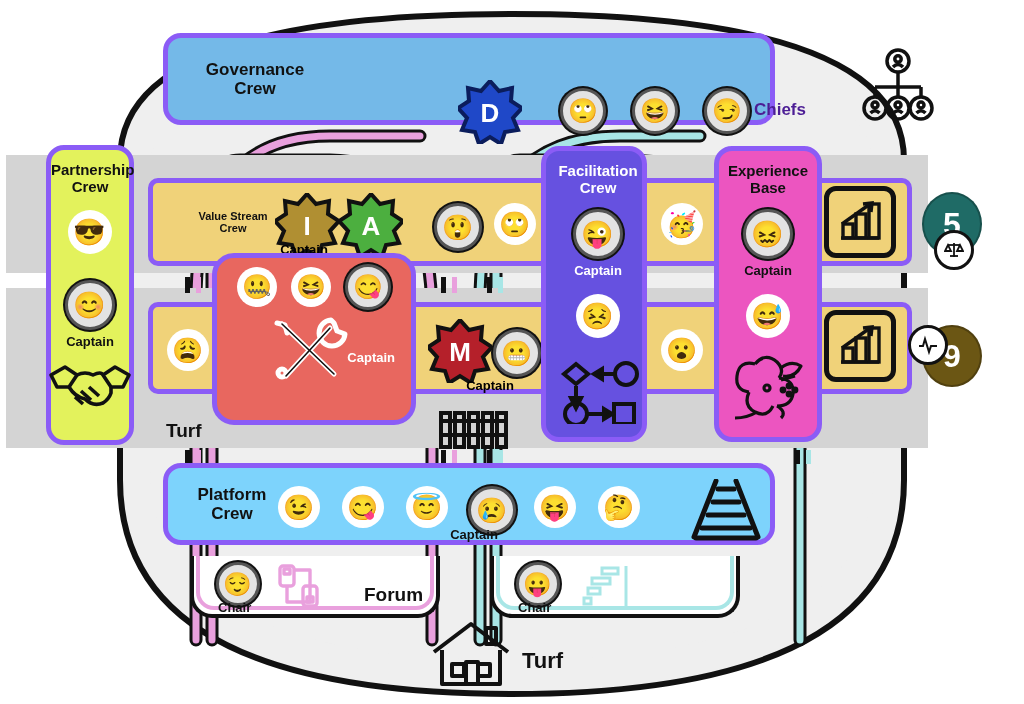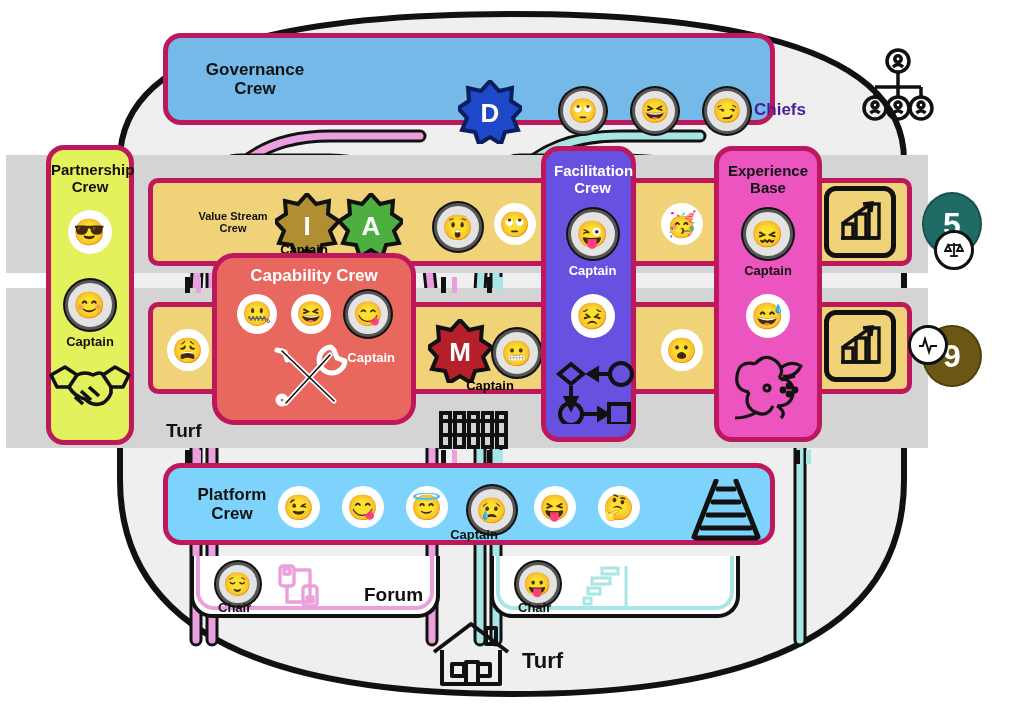--- a/index.html
+++ b/index.html
@@ -15,21 +15,21 @@
   }
   .abs{position:absolute;}
   .turf-band{
     position:absolute;
     background:#d4d4d4;
     box-sizing:border-box;
   }
   .crew-box{
     position:absolute;
     box-sizing:border-box;
-    border:5px solid #be185d;
+    border:5px solid #8b5cf6;
     border-radius:18px;
     display:flex;
     align-items:center;
   }
   .crew-title{
     font-weight:bold;
     line-height:1.12;
     text-align:center;
     white-space:pre-line;
   }
@@ -277,21 +277,20 @@
         <path d="M30 18 q8 -4 16 0 q8 -4 10 0"></path>
         <path d="M22 30 q6 10 16 12 q8 8 18 4 q6 -4 8 -10 l0 -6"></path>
         <path d="M28 40 l8 7"></path>
           <path d="M34 34 l10 9"></path>
           <path d="M42 30 l10 9"></path>
       </g>
     </svg>
   </div>
 
   <div class="crew-box" style="left:212px;top:253px;width:204px;height:172px;background:#e8675f;border-radius:22px;flex-direction:column;">
-    <div class="crew-title" style="margin-top:8px;font-size:17px;color:#fff;width:100%;">Capability Crew</div>
     <div style="display:flex;gap:14px;margin-top:6px;align-items:center;">
       <div class="emoji" style="width:40px;height:40px;font-size:24px;">
           <span>🤐</span>
         </div>
       <div class="emoji" style="width:40px;height:40px;font-size:24px;">
           <span>😆</span>
         </div>
       <div class="emoji captain" style="width:40px;height:40px;font-size:24px;">
           <span>😋</span>
         </div>
@@ -305,21 +304,21 @@
         <path d="M18 62 L62 14"></path>
         <path d="M63 6 a13 13 0 1 0 14 14 l-8 -3 l-3 -8 z"></path>
       </g>
       <g stroke="#111" stroke-width="1.6" fill="none" stroke-linecap="round" stroke-linejoin="round">
         <path d="M14 10 L66 60"></path>
         <path d="M18 62 L62 14"></path>
       </g>
     </svg>
   </div>
 
-  <div class="crew-box" style="left:541px;top:146px;width:95px;height:296px;background:#6651e0;flex-direction:column;padding-left:8px;">
+  <div class="crew-box" style="left:541px;top:146px;width:106px;height:296px;background:#6651e0;flex-direction:column;padding-left:8px;">
     <div class="crew-title" style="margin-top:12px;font-size:15px;color:#fff;width:100%;">Facilitation
 Crew</div>
     <div class="emoji captain" style="margin-top:12px;width:44px;height:44px;font-size:26px;">
         <span>😜</span>
       </div>
     <div style="margin-top:4px;font-size:13px;font-weight:bold;color:#fff;">Captain</div>
     <div class="emoji" style="margin-top:16px;width:44px;height:44px;font-size:26px;">
         <span>😣</span>
       </div>
     <svg style="margin-top:14px;" width="88" height="72">

